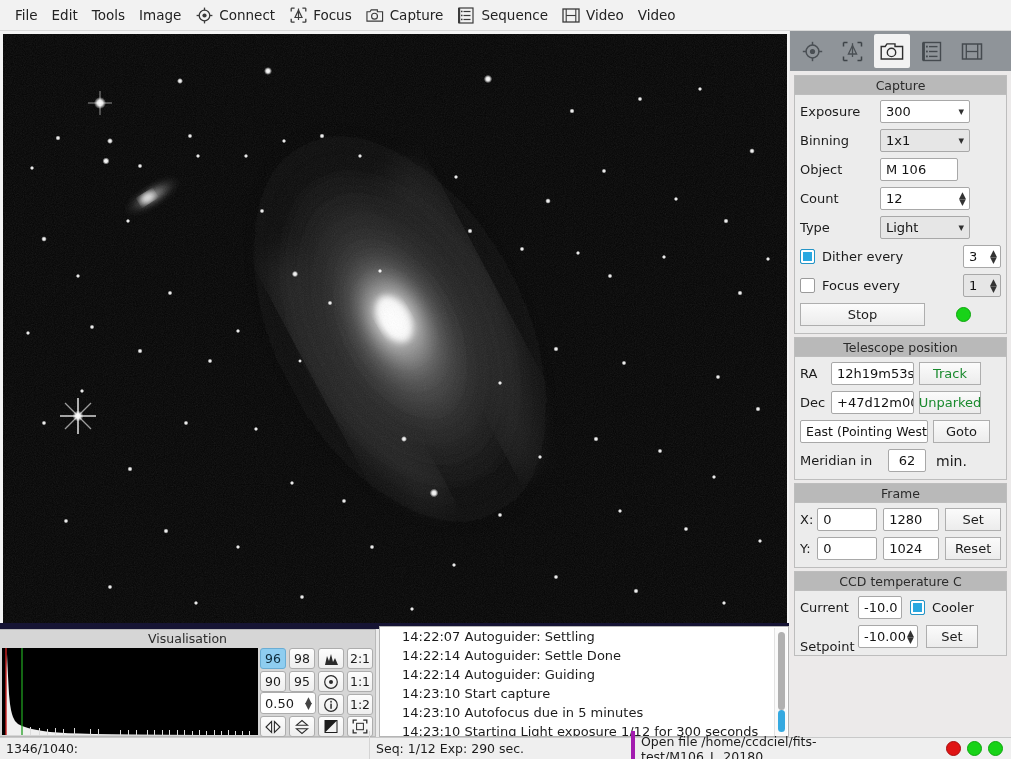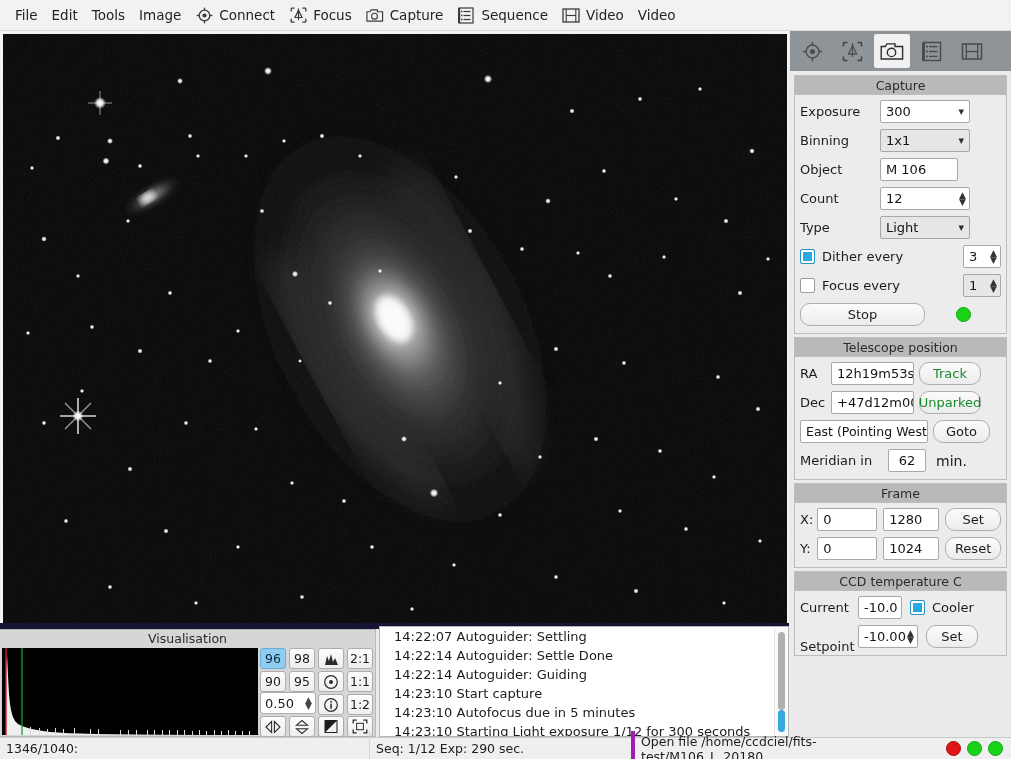--- a/index.html
+++ b/index.html
@@ -78,21 +78,21 @@
   }
   #spin050 .arrows { margin-left:auto; margin-right:3px; display:flex; flex-direction:column; line-height:6px; font-size:9px; color:#444; }
 
   
   #log-panel {
     position: absolute; left: 379px; top: 626px; width: 410px; height: 111px;
     background: #ffffff; border: 1px solid #b5b5b5;
     overflow: hidden;
   }
   .log-line {
-    height: 19px; line-height: 19px; padding-left: 14px;
+    height: 19px; line-height: 19px; padding-left: 22px;
     font-size: 13px; color: #1c1c1c; white-space: nowrap;
   }
   #log-scroll {
     position: absolute; right: 1px; top: 1px; width: 13px; height: 109px;
     background: #fafafa; border-left: 1px solid #e3e3e3;
   }
   #log-thumb {
     position: absolute; left: 3px; top: 4px; width: 7px; height: 78px;
     background: #b0b0b0; border-radius: 4px;
   }
@@ -136,21 +136,21 @@
     border-radius: 2px; display: flex; align-items: center;
     padding-left: 5px; font-size: 13px; color: #141414; overflow: hidden;
     white-space: nowrap;
   }
   .field.grey { background:#e6e6e6; }
   .combo { width: 88px; justify-content: space-between; padding-right: 5px; }
   .chev { color:#2f2f2f; font-size: 11px; }
   .spinbox { width: 88px; justify-content: space-between; padding-right: 3px; }
   .spin-arrows { display:flex; flex-direction:column; line-height:7px; font-size:9px; color:#333; }
   .btn {
-    border:1px solid #aeaeae; border-radius:10px;
+    border:1px solid #aeaeae; border-radius:0;
     background: linear-gradient(#fbfbfb,#ececec);
     font-size:13px; display:flex; align-items:center; justify-content:center;
     height:23px; color:#1c1c1c; cursor:default;
   }
   .btn.green-text { color:#1a8a2e; }
   .cb {
     width:15px; height:15px; border:1px solid #9b9b9b; border-radius:2px;
     background:#fff; margin-right:7px; flex: none;
   }
   .cb.checked { background:#2aa8e0; border-color:#2594c6; box-shadow: inset 0 0 0 2px #fff; }

